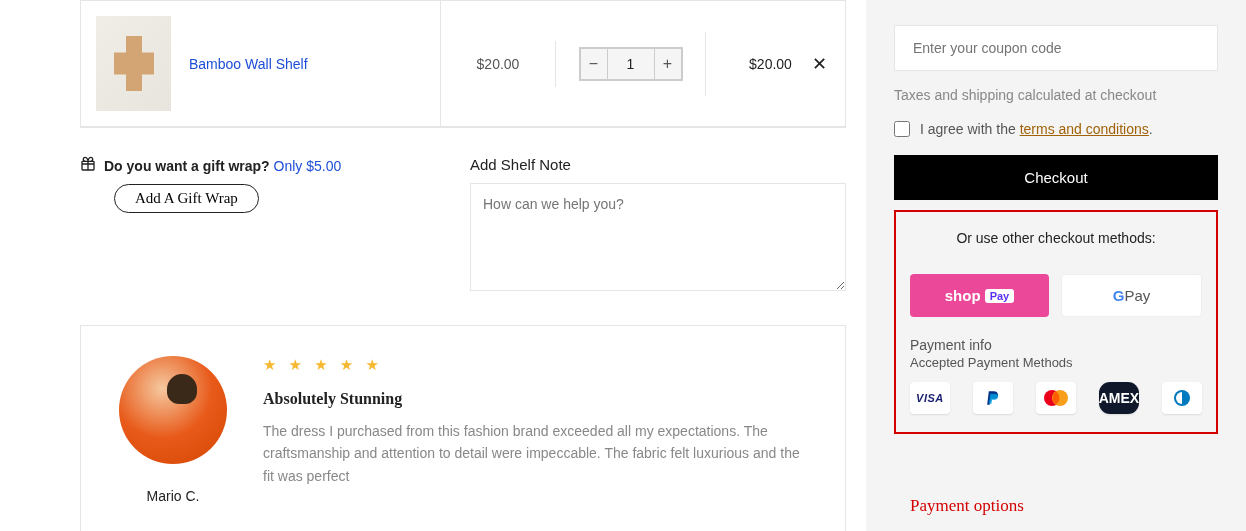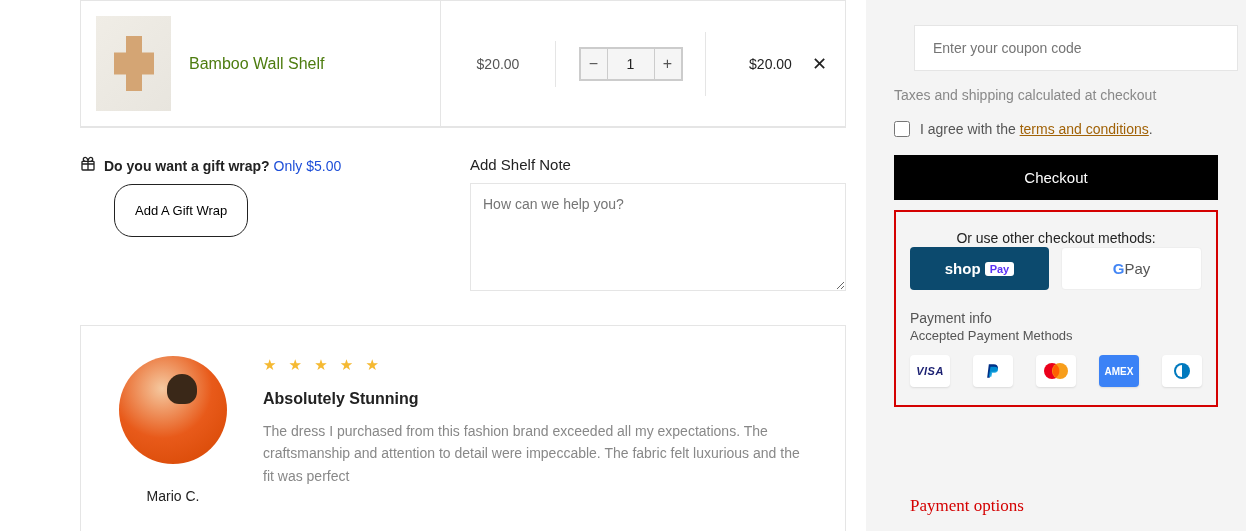--- a/index.html
+++ b/index.html
@@ -12,77 +12,77 @@
 .cart-row { display: flex; align-items: center; border-bottom: 1px solid #e5e5e5; }
 .cart-cell { padding: 15px; display: flex; align-items: center; }
 .cart-cell.product { width: 360px; border-right: 1px solid #e5e5e5; gap: 18px; }
 .cart-cell.price { width: 115px; border-right: 1px solid #e5e5e5; justify-content: center; color: #555; font-size: 14px; }
 .cart-cell.qty { width: 150px; border-right: 1px solid #e5e5e5; justify-content: center; }
 .cart-cell.subtotal { flex: 1; justify-content: flex-end; gap: 20px; color: #222; font-size: 14px; font-weight: 500; padding-right: 18px; }
 
 .thumb { width: 75px; height: 95px; background: linear-gradient(135deg, #f0ede6 0%, #e8e5de 100%); position: relative; overflow: hidden; }
 .thumb::before { content: ""; position: absolute; left: 18px; top: 20px; width: 40px; height: 55px; background: #d4a574; clip-path: polygon(0 30%, 30% 30%, 30% 0, 70% 0, 70% 30%, 100% 30%, 100% 70%, 70% 70%, 70% 100%, 30% 100%, 30% 70%, 0 70%); }
 
-.product-name { font-size: 16px; color: #4d7c0f; }
+.product-name { font-size: 14px; color: #1d4ed8; }
 
 .qty-box { display: flex; border: 1px solid #ccc; }
 .qty-btn { width: 28px; height: 32px; background: #f5f5f5; border: 1px solid #ccc; display: flex; align-items: center; justify-content: center; font-size: 16px; color: #555; cursor: pointer; }
 .qty-val { width: 46px; height: 32px; background: #f5f5f5; display: flex; align-items: center; justify-content: center; font-size: 14px; border-top: 1px solid #ccc; border-bottom: 1px solid #ccc; }
 
 .remove-x { cursor: pointer; font-size: 18px; color: #222; }
 
 .giftwrap-section { display: flex; flex-direction: column; align-items: flex-start; margin-top: 28px; }
 .giftwrap-row { display: flex; align-items: center; gap: 8px; font-size: 14px; }
 .giftwrap-row .icon-gift { font-size: 16px; }
 .giftwrap-row .only { color: #1d4ed8; }
 .giftwrap-row .b { font-weight: 600; }
-.giftwrap-btn { margin-top: 8px; margin-left: 34px; border: 1.5px solid #222; border-radius: 18px; background: #fff; padding: 18px 20px; font-size: 13px; cursor: pointer; }
+.giftwrap-btn { margin-top: 8px; margin-left: 34px; border: 1.5px solid #222; border-radius: 18px; background: #fff; padding: 5px 20px; font-size: 15px; cursor: pointer; font-family: Liberation Serif, serif; }
 
 .note-section { margin-top: 28px; }
 .note-label { font-size: 15px; color: #222; margin-bottom: 10px; }
 .note-ta { width: 100%; height: 108px; border: 1px solid #e5e5e5; padding: 12px; font-size: 14px; color: #888; font-family: inherit; resize: both; }
 
 .middle-row { display: flex; gap: 30px; margin-top: 0; }
 .middle-row > div:first-child { width: 360px; }
 .middle-row > div:last-child { flex: 1; }
 
 .review-card { border: 1px solid #e5e5e5; margin-top: 30px; padding: 30px 32px; display: flex; gap: 30px; }
 .review-avatar-col { display: flex; flex-direction: column; align-items: center; width: 120px; }
 .avatar { width: 108px; height: 108px; border-radius: 50%; background: radial-gradient(circle at 40% 30%, #f5c9a0 0%, #e85a1a 50%, #d44500 100%); overflow: hidden; position: relative; }
 .avatar::after { content: ""; position: absolute; top: 18px; left: 48px; width: 30px; height: 30px; background: #3a2818; border-radius: 50% 50% 40% 40%; }
 .reviewer-name { margin-top: 24px; font-size: 14px; color: #222; }
 .review-body { flex: 1; }
 .stars { color: #f5b932; font-size: 15px; letter-spacing: 4px; }
-.review-title { font-weight: 700; font-size: 16px; margin-top: 16px; color: #222; }
+.review-title { font-weight: 700; font-size: 16px; margin-top: 16px; color: #222; font-family: Liberation Serif, serif; }
 .review-text { color: #888; font-size: 14px; line-height: 1.6; margin-top: 12px; }
 
 .coupon-label { font-size: 15px; margin-bottom: 12px; font-weight: 500; }
-.coupon-input { width: 100%; padding: 14px 18px; border: 1px solid #e5e5e5; font-size: 14px; color: #888; background: #fff; margin-left: 20px; }
+.coupon-input { width: 100%; padding: 14px 18px; border: 1px solid #e5e5e5; font-size: 14px; color: #888; background: #fff; }
 .total-row { display: flex; justify-content: space-between; align-items: center; margin-top: 22px; font-size: 16px; }
 .total-row .val { font-weight: 700; font-size: 20px; }
 .total-row .lbl { font-weight: 500; }
 .taxes { color: #888; font-size: 14px; margin-top: 16px; }
 .agree-row { display: flex; align-items: center; gap: 10px; margin-top: 18px; font-size: 14px; color: #555; }
 .agree-row input { width: 16px; height: 16px; }
 .agree-row a { color: #a16207; text-decoration: underline; }
 .checkout-btn { width: 100%; background: #000; color: #fff; border: none; padding: 14px; font-size: 15px; margin-top: 18px; cursor: pointer; }
 
 .red-box { border: 2px solid #d40000; padding: 10px 14px 18px; margin-top: 10px; }
-.other-methods { text-align: center; font-size: 14px; margin: 8px 0 1px; }
+.other-methods { text-align: center; font-size: 14px; margin: 8px 0 28px; }
 .paybtns { display: flex; gap: 12px; }
-.shoppay { flex: 1; background: #0c4a6e; color: #fff; border: none; border-radius: 4px; padding: 12px; font-size: 15px; font-weight: 600; cursor: pointer; display: flex; align-items: center; justify-content: center; gap: 4px; }
+.shoppay { flex: 1; background: #ec4899; color: #fff; border: none; border-radius: 4px; padding: 12px; font-size: 15px; font-weight: 600; cursor: pointer; display: flex; align-items: center; justify-content: center; gap: 4px; }
 .shoppay .pay-badge { background: #fff; color: #5a31f4; padding: 1px 5px; border-radius: 3px; font-size: 11px; font-weight: 700; }
 .gpay { flex: 1; background: #fff; border: 1px solid #eee; border-radius: 4px; padding: 12px; cursor: pointer; display: flex; align-items: center; justify-content: center; font-size: 15px; }
 
 .payinfo-title { font-size: 14px; color: #555; margin-top: 20px; }
 .payinfo-sub { font-size: 13px; color: #555; margin-top: 2px; }
 .cards { display: flex; gap: 23px; margin-top: 12px; }
 .card-badge { width: 50px; height: 32px; background: #fff; border-radius: 4px; display: flex; align-items: center; justify-content: center; font-size: 11px; font-weight: 700; box-shadow: 0 1px 2px rgba(0,0,0,0.1); }
 .visa { color: #1a1f71; font-style: italic; letter-spacing: 0.5px; }
-.amex { background: #3b82f6; color: #fff; font-size: 10px; }
+.amex { background: #0f172a; color: #fff; font-size: 14px; border-radius: 11px; }
 
 .annotation { position: absolute; left: 910px; top: 496px; color: #d40000; font-size: 17px; font-family: "Times New Roman", serif; }
 </style>
 </head>
 <body>
 
 <div class="container">
   <div class="left">
 
     <div class="cart-table">

